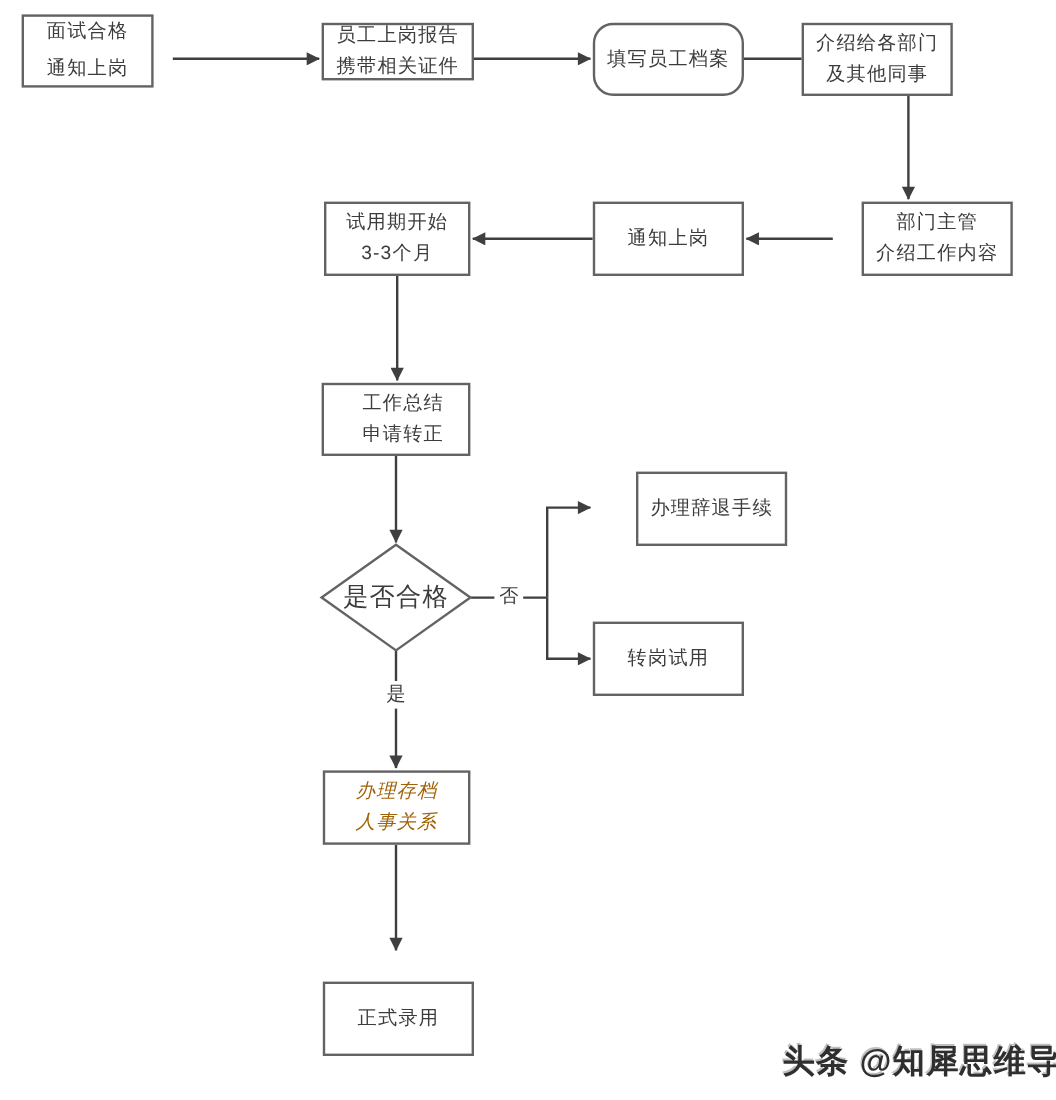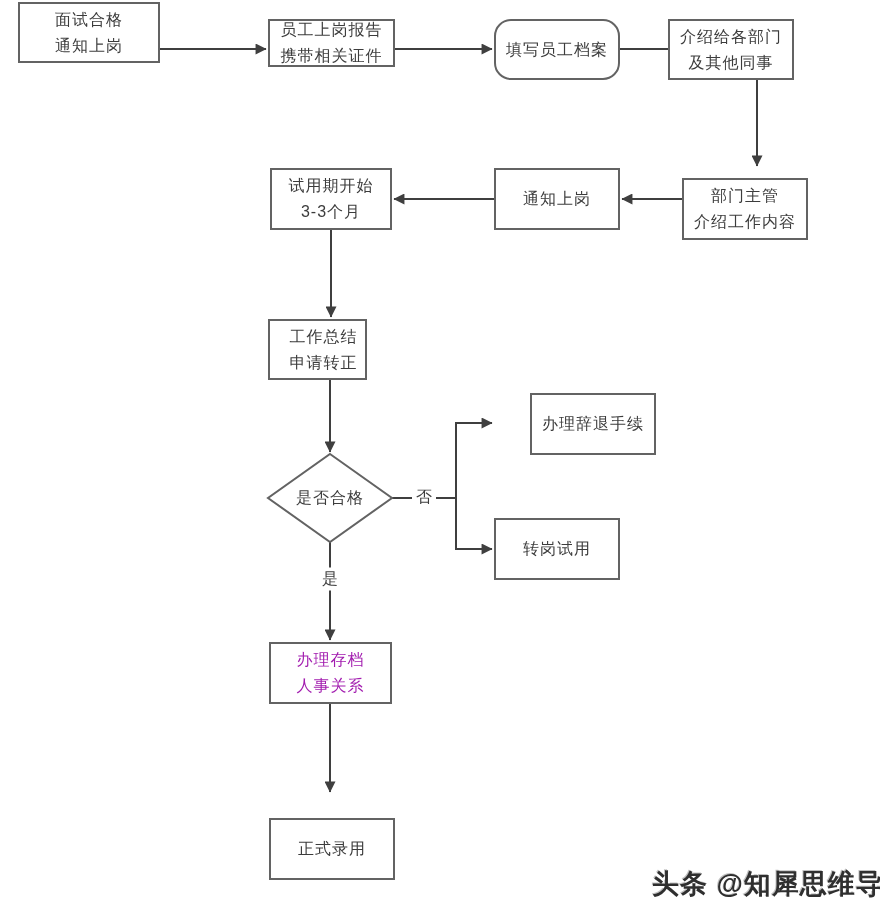--- a/index.html
+++ b/index.html
@@ -34,21 +34,21 @@
     color: #3c3c3c;
     text-align: center;
     letter-spacing: 1px;
   }
   .diamond-label {
     position: absolute;
     display: flex;
     flex-direction: column;
     justify-content: center;
     align-items: center;
-    font-size: 16px;
+    font-size: 21px;
     line-height: 24px;
     color: #3c3c3c;
     text-align: center;
     letter-spacing: 1px;
   }
   .branch-label {
     position: absolute;
     transform: translate(-50%, -50%);
     background: #ffffff;
     padding: 1px 4px;
@@ -87,60 +87,60 @@
       <polyline points="331,230 331,317" fill="none" stroke="#3f3f3f" stroke-width="2" marker-end="url(#arrowhead)"></polyline>
       <polyline points="330,380 330,452" fill="none" stroke="#3f3f3f" stroke-width="2" marker-end="url(#arrowhead)"></polyline>
       <polyline points="392,498 456,498" fill="none" stroke="#3f3f3f" stroke-width="2"></polyline>
       <polyline points="456,498 456,423 492,423" fill="none" stroke="#3f3f3f" stroke-width="2" marker-end="url(#arrowhead)"></polyline>
       <polyline points="456,498 456,549 492,549" fill="none" stroke="#3f3f3f" stroke-width="2" marker-end="url(#arrowhead)"></polyline>
       <polyline points="330,542 330,640" fill="none" stroke="#3f3f3f" stroke-width="2" marker-end="url(#arrowhead)"></polyline>
       <polyline points="330,704 330,792" fill="none" stroke="#3f3f3f" stroke-width="2" marker-end="url(#arrowhead)"></polyline>
       <polygon points="330,454 392,498 330,542 268,498" fill="#ffffff" stroke="#636363" stroke-width="2"></polygon>
     </svg>
   <div id="nodes-layer">
-      <div class="node" style="left: 18px; top: 2px; width: 142px; height: 61px; border-color: rgb(99, 99, 99); color: rgb(60, 60, 60);">
+      <div class="node" style="left: 18px; top: 12px; width: 110px; height: 61px; border-color: rgb(99, 99, 99); color: rgb(60, 60, 60); justify-content: space-between;">
         <div>面试合格</div>
         <div>通知上岗</div>
       </div>
       <div class="node" style="left: 268px; top: 19px; width: 127px; height: 48px; border-color: rgb(99, 99, 99); color: rgb(60, 60, 60);">
         <div>员工上岗报告</div>
         <div>携带相关证件</div>
       </div>
       <div class="node" style="left: 494px; top: 19px; width: 126px; height: 61px; border-color: rgb(99, 99, 99); color: rgb(60, 60, 60); border-radius: 17px;">
         <div>填写员工档案</div>
       </div>
       <div class="node" style="left: 668px; top: 19px; width: 126px; height: 61px; border-color: rgb(99, 99, 99); color: rgb(60, 60, 60);">
         <div>介绍给各部门</div>
         <div>及其他同事</div>
       </div>
-      <div class="node" style="left: 682px; top: 168px; width: 126px; height: 62px; border-color: rgb(99, 99, 99); color: rgb(60, 60, 60); margin-top: 10px;">
+      <div class="node" style="left: 718px; top: 168px; width: 126px; height: 62px; border-color: rgb(99, 99, 99); color: rgb(60, 60, 60);">
         <div>部门主管</div>
         <div>介绍工作内容</div>
       </div>
       <div class="node" style="left: 494px; top: 168px; width: 126px; height: 62px; border-color: rgb(99, 99, 99); color: rgb(60, 60, 60);">
         <div>通知上岗</div>
       </div>
       <div class="node" style="left: 270px; top: 168px; width: 122px; height: 62px; border-color: rgb(99, 99, 99); color: rgb(60, 60, 60);">
         <div>试用期开始</div>
         <div>3-3个月</div>
       </div>
-      <div class="node" style="left: 268px; top: 319px; width: 99px; height: 61px; border-color: rgb(99, 99, 99); color: rgb(60, 60, 60); padding-left: 12px;">
+      <div class="node" style="left: 268px; top: 319px; width: 124px; height: 61px; border-color: rgb(99, 99, 99); color: rgb(60, 60, 60); padding-left: 12px;">
         <div>工作总结</div>
         <div>申请转正</div>
       </div>
       <div class="diamond-label" style="left: 268px; top: 454px; width: 124px; height: 88px;">
         <div>是否合格</div>
       </div>
       <div class="node" style="left: 494px; top: 393px; width: 126px; height: 62px; border-color: rgb(99, 99, 99); color: rgb(60, 60, 60); margin-left: 36px;">
         <div>办理辞退手续</div>
       </div>
       <div class="node" style="left: 494px; top: 518px; width: 126px; height: 62px; border-color: rgb(99, 99, 99); color: rgb(60, 60, 60);">
         <div>转岗试用</div>
       </div>
-      <div class="node" style="left: 269px; top: 642px; width: 123px; height: 62px; border-color: rgb(99, 99, 99); color: #a21caf;">
+      <div class="node" style="left: 269px; top: 642px; width: 123px; height: 62px; border-color: rgb(99, 99, 99); color: #a16207; font-style: italic;">
         <div>办理存档</div>
         <div>人事关系</div>
       </div>
       <div class="node" style="left: 269px; top: 794px; width: 126px; height: 62px; border-color: rgb(99, 99, 99); color: rgb(60, 60, 60); margin-top: 24px;">
         <div>正式录用</div>
       </div>
     </div>
   <div id="labels-layer">
       <div class="branch-label" style="left: 424px; top: 497px;">否</div>
       <div class="branch-label" style="left: 330px; top: 579px;">是</div>

